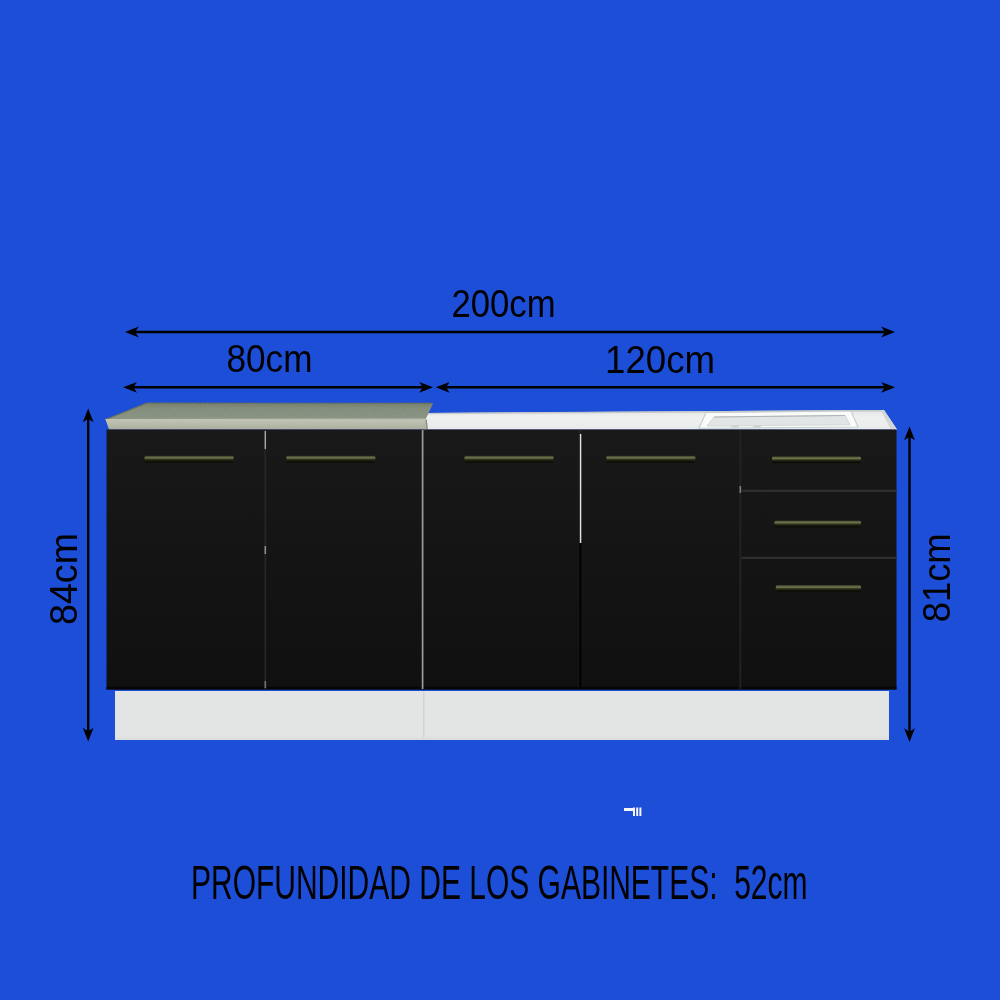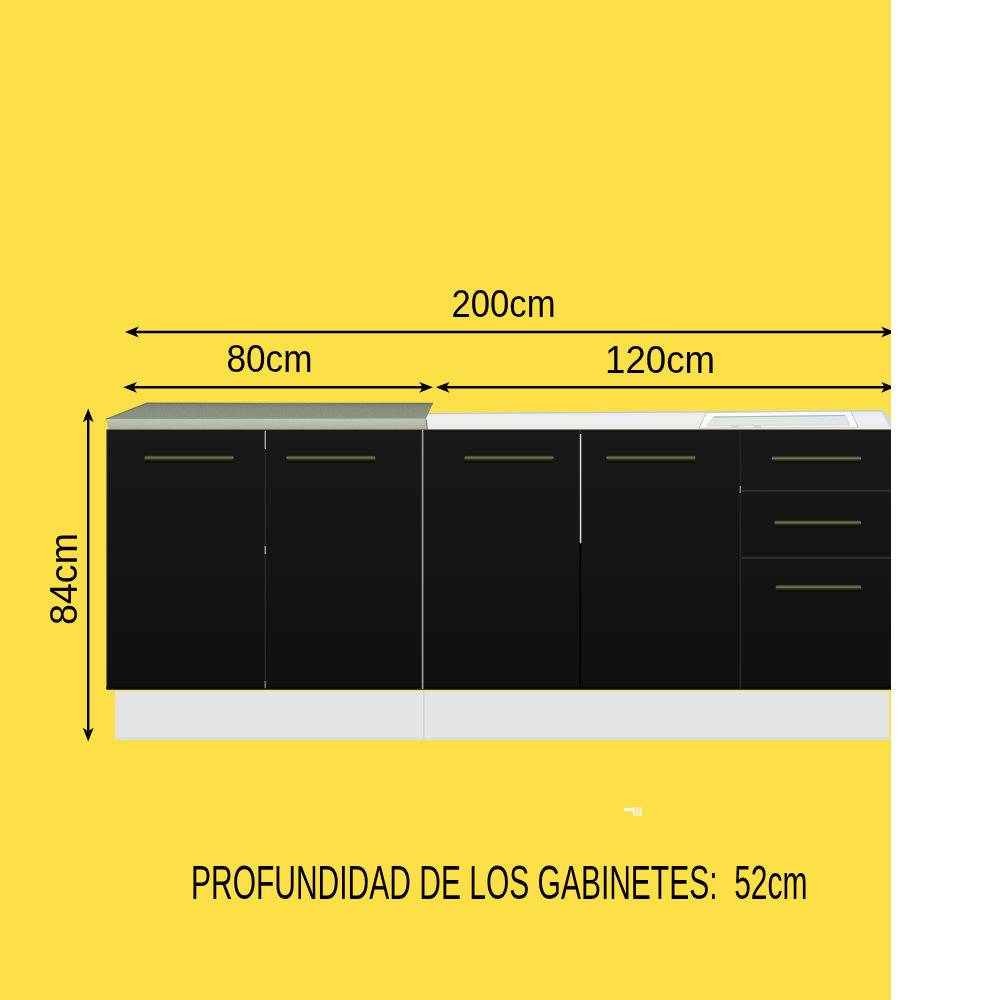--- a/index.html
+++ b/index.html
@@ -1,16 +1,16 @@
 <!DOCTYPE html>
 <html><head>
 <meta charset="utf-8">
 <style>
   html,body{margin:0;padding:0;background:#ffffff;}
-  .wrap{width:891px;height:1000px;position:relative;overflow:hidden;background:#fde047;}
+  .wrap{width:1000px;height:1000px;position:relative;overflow:hidden;background:#1d4ed8;}
   svg{position:absolute;top:0;left:0;}
   text{font-family:"Liberation Sans", sans-serif;fill:#000;}
 </style>
 </head>
 <body>
 <div class="wrap">
 <svg width="1000" height="1000" viewBox="0 0 1000 1000">
 <defs>
   <linearGradient id="gtop" x1="0" y1="0" x2="0" y2="1">
     <stop offset="0" stop-color="#6f7966"></stop>

